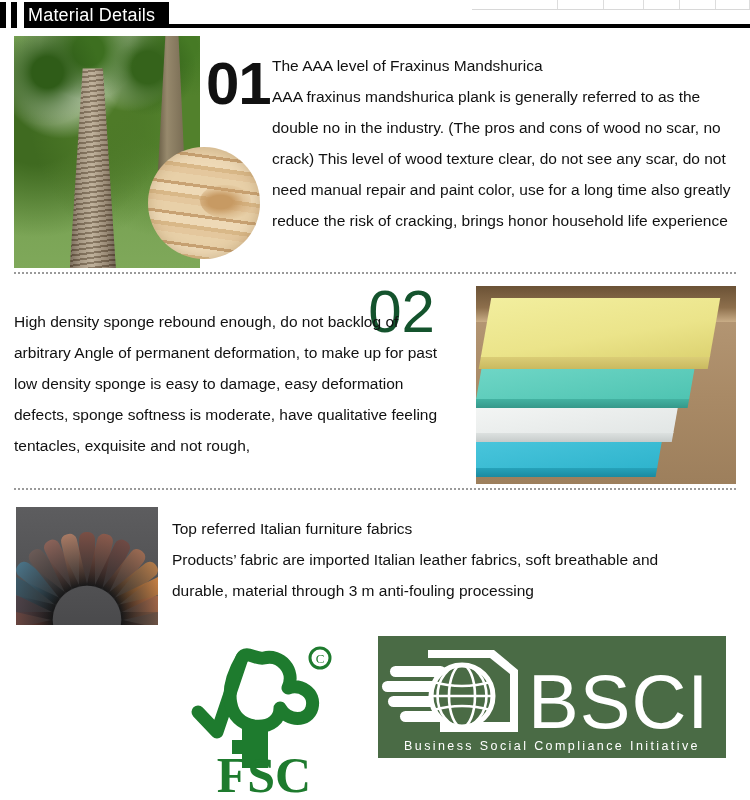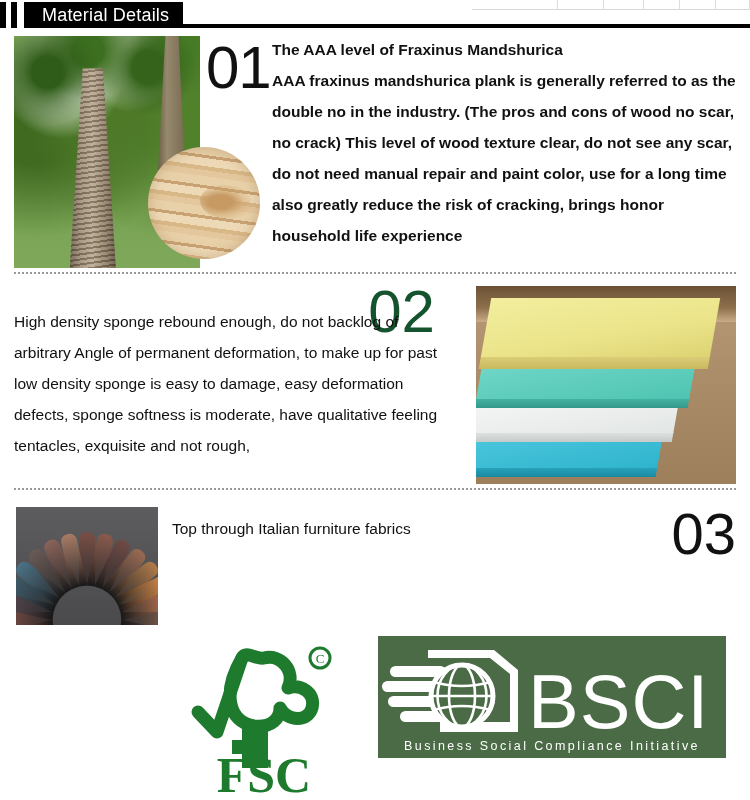--- a/index.html
+++ b/index.html
@@ -41,21 +41,21 @@
     width: 6px;
     background: #000000;
     margin-right: 5px;
   }
   .hdr-bar.second { margin-right: 7px; }
   .hdr-label {
     background: #000000;
     color: #ffffff;
     font-size: 18px;
     line-height: 26px;
-    padding: 0 14px 0 18px;
+    padding: 0 14px 0 4px;
     letter-spacing: .2px;
     white-space: nowrap;
   }
   .hdr-rule {
     flex: 1;
     align-self: flex-end;
     height: 4px;
     background: #000000;
   }
 
@@ -126,32 +126,31 @@
   .wood-circle::after {
     content: "";
     position: absolute;
     left: 46%; top: 34%;
     width: 46%; height: 30%;
     border-radius: 50% 50% 40% 60%;
     background: radial-gradient(ellipse at 40% 50%, #c79a63 0 28%, rgba(199,154,99,.35) 55%, rgba(199,154,99,0) 80%);
   }
   .sec01-num {
     position: absolute;
-    left: 206px; top: 4px;
+    left: 206px; top: 20px;
     font-size: 60px;
     line-height: 1;
-    font-weight: 400;
+    font-weight: 700;
     letter-spacing: -1px;
     color: #111111;
   }
   .sec01-text {
     position: absolute;
-    left: 272px; top: 0;
+    left: 272px; top: 16px;
     width: 468px;
-    font-weight: bold;
   }
 
   
   .copy { font-size: 15.5px; line-height: 31px; color: #111111; }
   .copy .lead { display: block; }
 
   
   #sec02 { top: 286px; height: 206px; }
   .sec02-num {
     position: absolute;
@@ -340,24 +339,24 @@
         <span class="blade" style="transform: rotate(270deg) translateY(-34px); background: linear-gradient(rgb(134, 82, 74) 0%, rgba(0, 0, 0, 0.45) 100%);"></span>
         <span class="blade" style="transform: rotate(282.857deg) translateY(-34px); background: linear-gradient(rgb(90, 74, 82) 0%, rgba(0, 0, 0, 0.45) 100%);"></span>
         <span class="blade" style="transform: rotate(295.714deg) translateY(-34px); background: linear-gradient(rgb(63, 96, 112) 0%, rgba(0, 0, 0, 0.45) 100%);"></span>
         <span class="blade" style="transform: rotate(308.571deg) translateY(-34px); background: linear-gradient(rgb(74, 114, 134) 0%, rgba(0, 0, 0, 0.45) 100%);"></span>
         <span class="blade" style="transform: rotate(321.429deg) translateY(-34px); background: linear-gradient(rgb(106, 90, 86) 0%, rgba(0, 0, 0, 0.45) 100%);"></span>
         <span class="blade" style="transform: rotate(334.286deg) translateY(-34px); background: linear-gradient(rgb(138, 98, 88) 0%, rgba(0, 0, 0, 0.45) 100%);"></span>
         <span class="blade" style="transform: rotate(347.143deg) translateY(-34px); background: linear-gradient(rgb(168, 122, 100) 0%, rgba(0, 0, 0, 0.45) 100%);"></span>
       </div>
   </div>
 
-  <div class="sec03-num">03</div>
 
   <div class="sec03-text copy">
-    <span class="lead">Top through Italian furniture fabrics</span>
+    <span class="lead">Top referred Italian furniture fabrics</span>
+    <span>Products’ fabric are imported Italian leather fabrics, soft breathable and durable, material through 3 m anti-fouling processing</span>
   </div>
 </div>
 
 <div class="certs">
 
   <div class="fsc-logo">
     <svg viewBox="0 0 176 160" xmlns="http://www.w3.org/2000/svg" aria-hidden="true">
       <g fill="none" stroke="#1e7b2e" stroke-width="13" stroke-linecap="round" stroke-linejoin="round">
         <path d="M22 76 L41 96 L66 22"></path>
         <path d="M66 22 C 46 56, 52 86, 78 90

